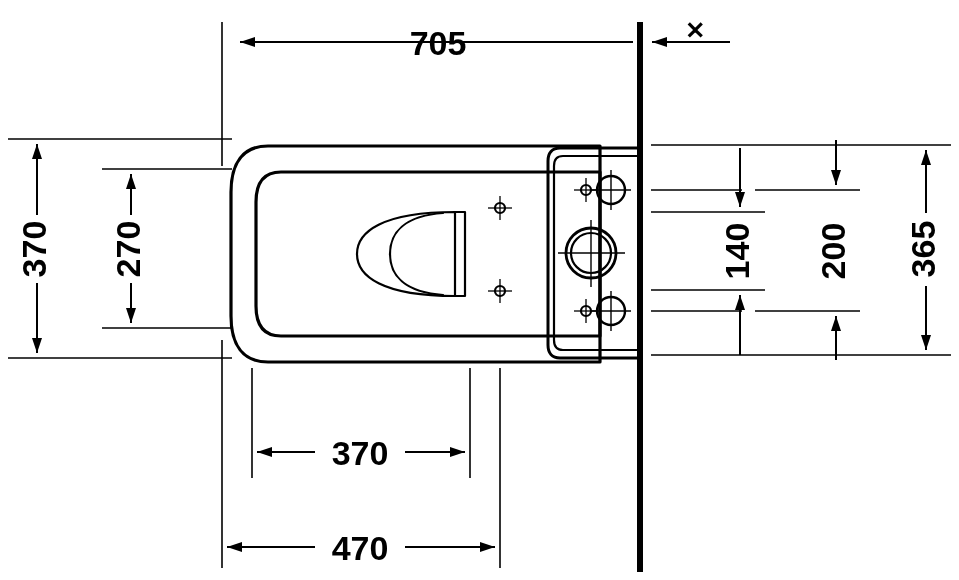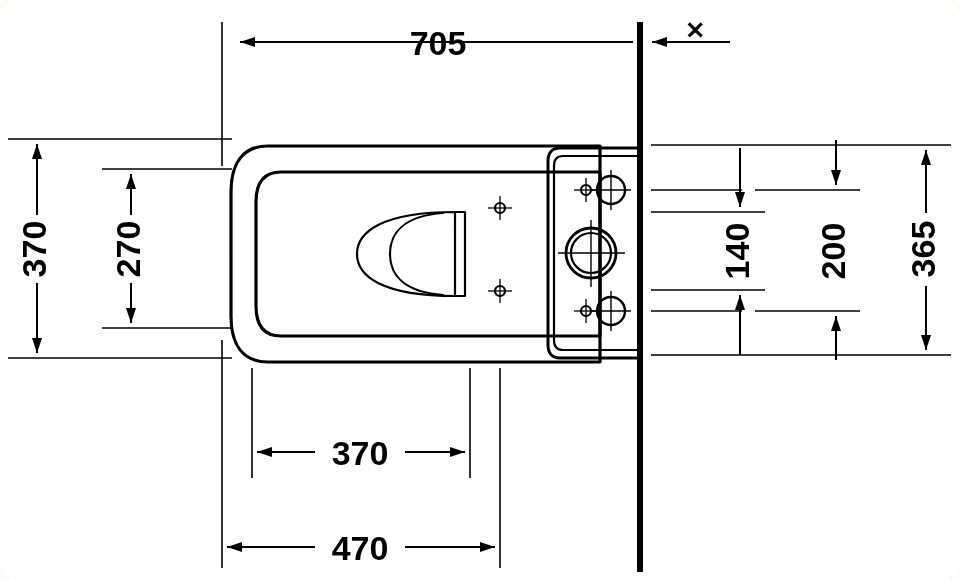--- a/index.html
+++ b/index.html
@@ -9,21 +9,20 @@
   }
   body {
     font-family: "Liberation Sans", sans-serif;
   }
   #drawing-root {
     position: relative;
     width: 959px;
     height: 580px;
     background: #bef264;
     overflow: hidden;
-    border-radius: 11px;
   }
   #drawing-svg {
     display: block;
     width: 959px;
     height: 580px;
   }
   .dim-text {
     font-family: "Liberation Sans", sans-serif;
     font-weight: bold;
     font-size: 34px;

